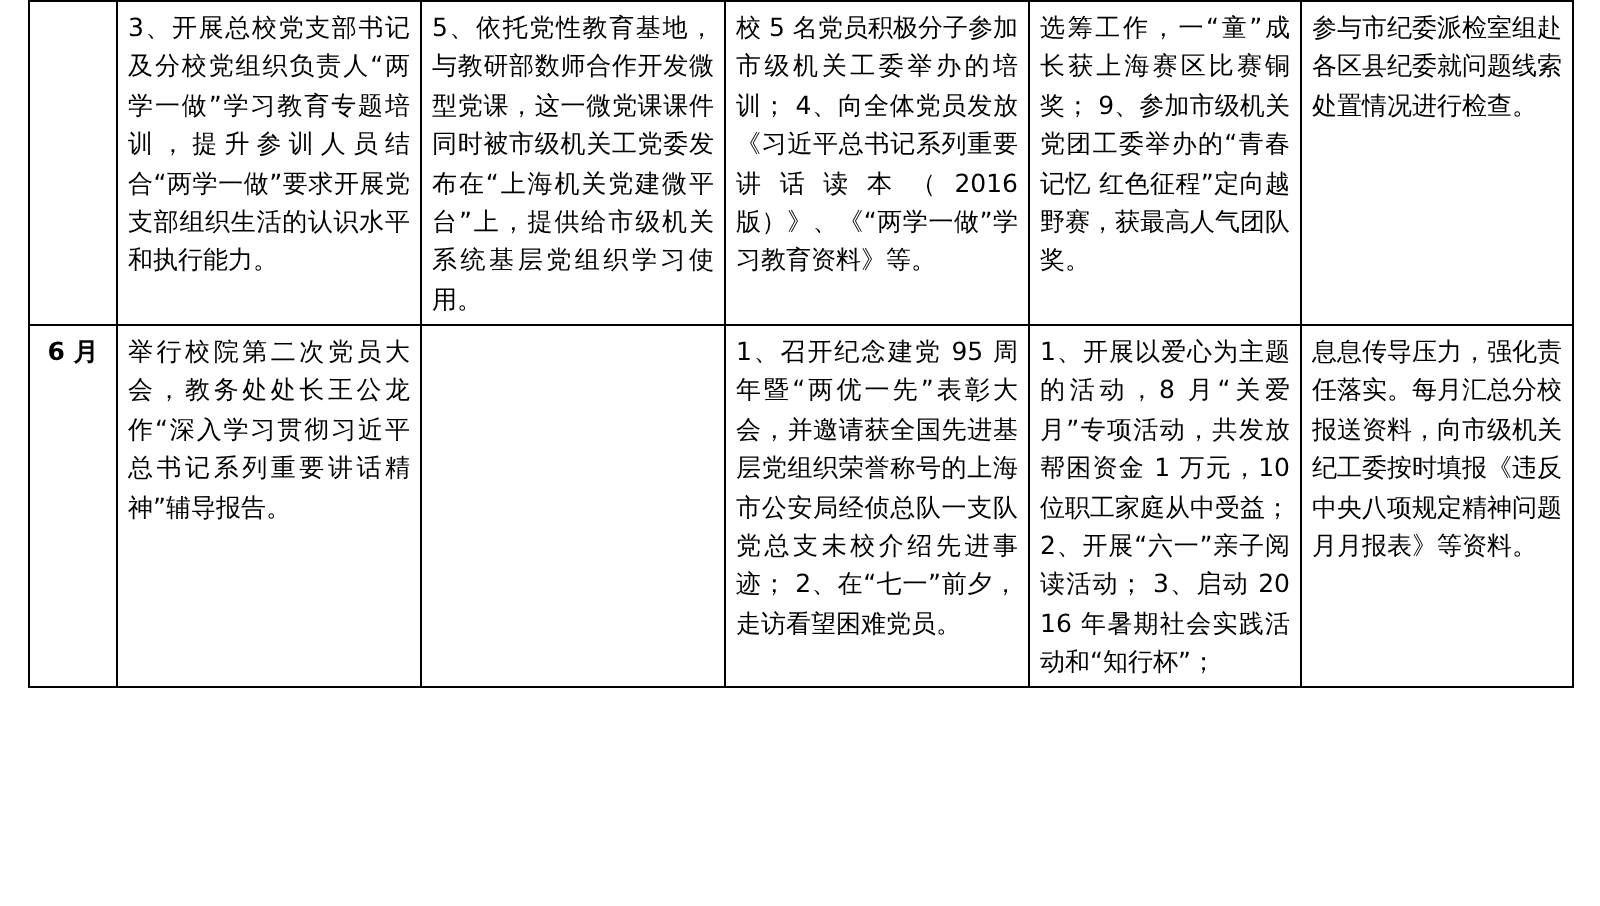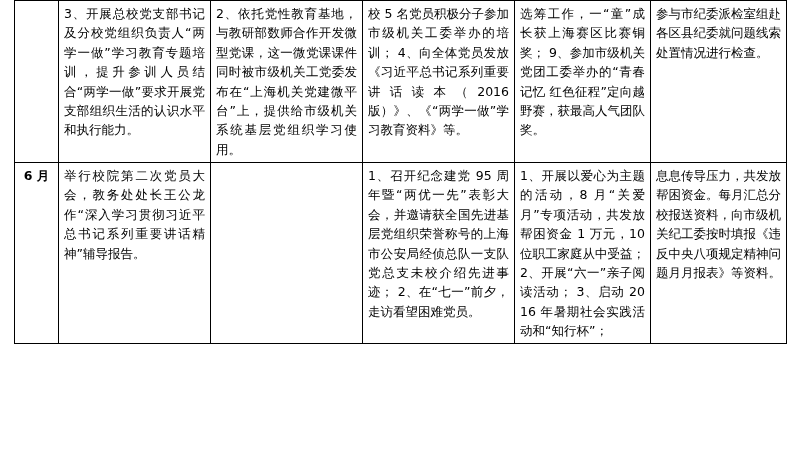--- a/index.html
+++ b/index.html
@@ -68,21 +68,21 @@
       <col class="col-d">
       <col class="col-e">
     </colgroup>
     <tbody>
       <tr>
         <td class="month-cell"></td>
         <td>
           <div class="para">3、开展总校党支部书记及分校党组织负责人“两学一做”学习教育专题培训，提升参训人员结合“两学一做”要求开展党支部组织生活的认识水平和执行能力。</div>
         </td>
         <td>
-          <div class="para">2、依托党性教育基地，与教研部数师合作开发微型党课，这一微党课课件同时被市级机关工党委发布在“上海机关党建微平台”上，提供给市级机关系统基层党组织学习使用。</div>
+          <div class="para">5、依托党性教育基地，与教研部数师合作开发微型党课，这一微党课课件同时被市级机关工党委发布在“上海机关党建微平台”上，提供给市级机关系统基层党组织学习使用。</div>
         </td>
         <td>
           <div class="para">校 5 名党员积极分子参加市级机关工委举办的培训；
 4、向全体党员发放《习近平总书记系列重要讲话读本（2016 版）》、《“两学一做”学习教育资料》等。</div>
         </td>
         <td>
           <div class="para">选筹工作，一“童”成长获上海赛区比赛铜奖；
 9、参加市级机关党团工委举办的“青春记忆 红色征程”定向越野赛，获最高人气团队奖。</div>
         </td>
         <td>
@@ -100,18 +100,18 @@
         <td>
           <div class="para">1、召开纪念建党 95 周年暨“两优一先”表彰大会，并邀请获全国先进基层党组织荣誉称号的上海市公安局经侦总队一支队党总支未校介绍先进事迹；
 2、在“七一”前夕，走访看望困难党员。</div>
         </td>
         <td>
           <div class="para">1、开展以爱心为主题的活动，8 月“关爱月”专项活动，共发放帮困资金 1 万元，10 位职工家庭从中受益；
 2、开展“六一”亲子阅读活动；
 3、启动 2016 年暑期社会实践活动和“知行杯”；</div>
         </td>
         <td>
-          <div class="para">息息传导压力，共发放帮困资金。每月汇总分校报送资料，向市级机关纪工委按时填报《违反中央八项规定精神问题月月报表》等资料。</div>
+          <div class="para">息息传导压力，强化责任落实。每月汇总分校报送资料，向市级机关纪工委按时填报《违反中央八项规定精神问题月月报表》等资料。</div>
         </td>
       </tr>
     </tbody>
   </table>
 </div>
 
 </body></html>

